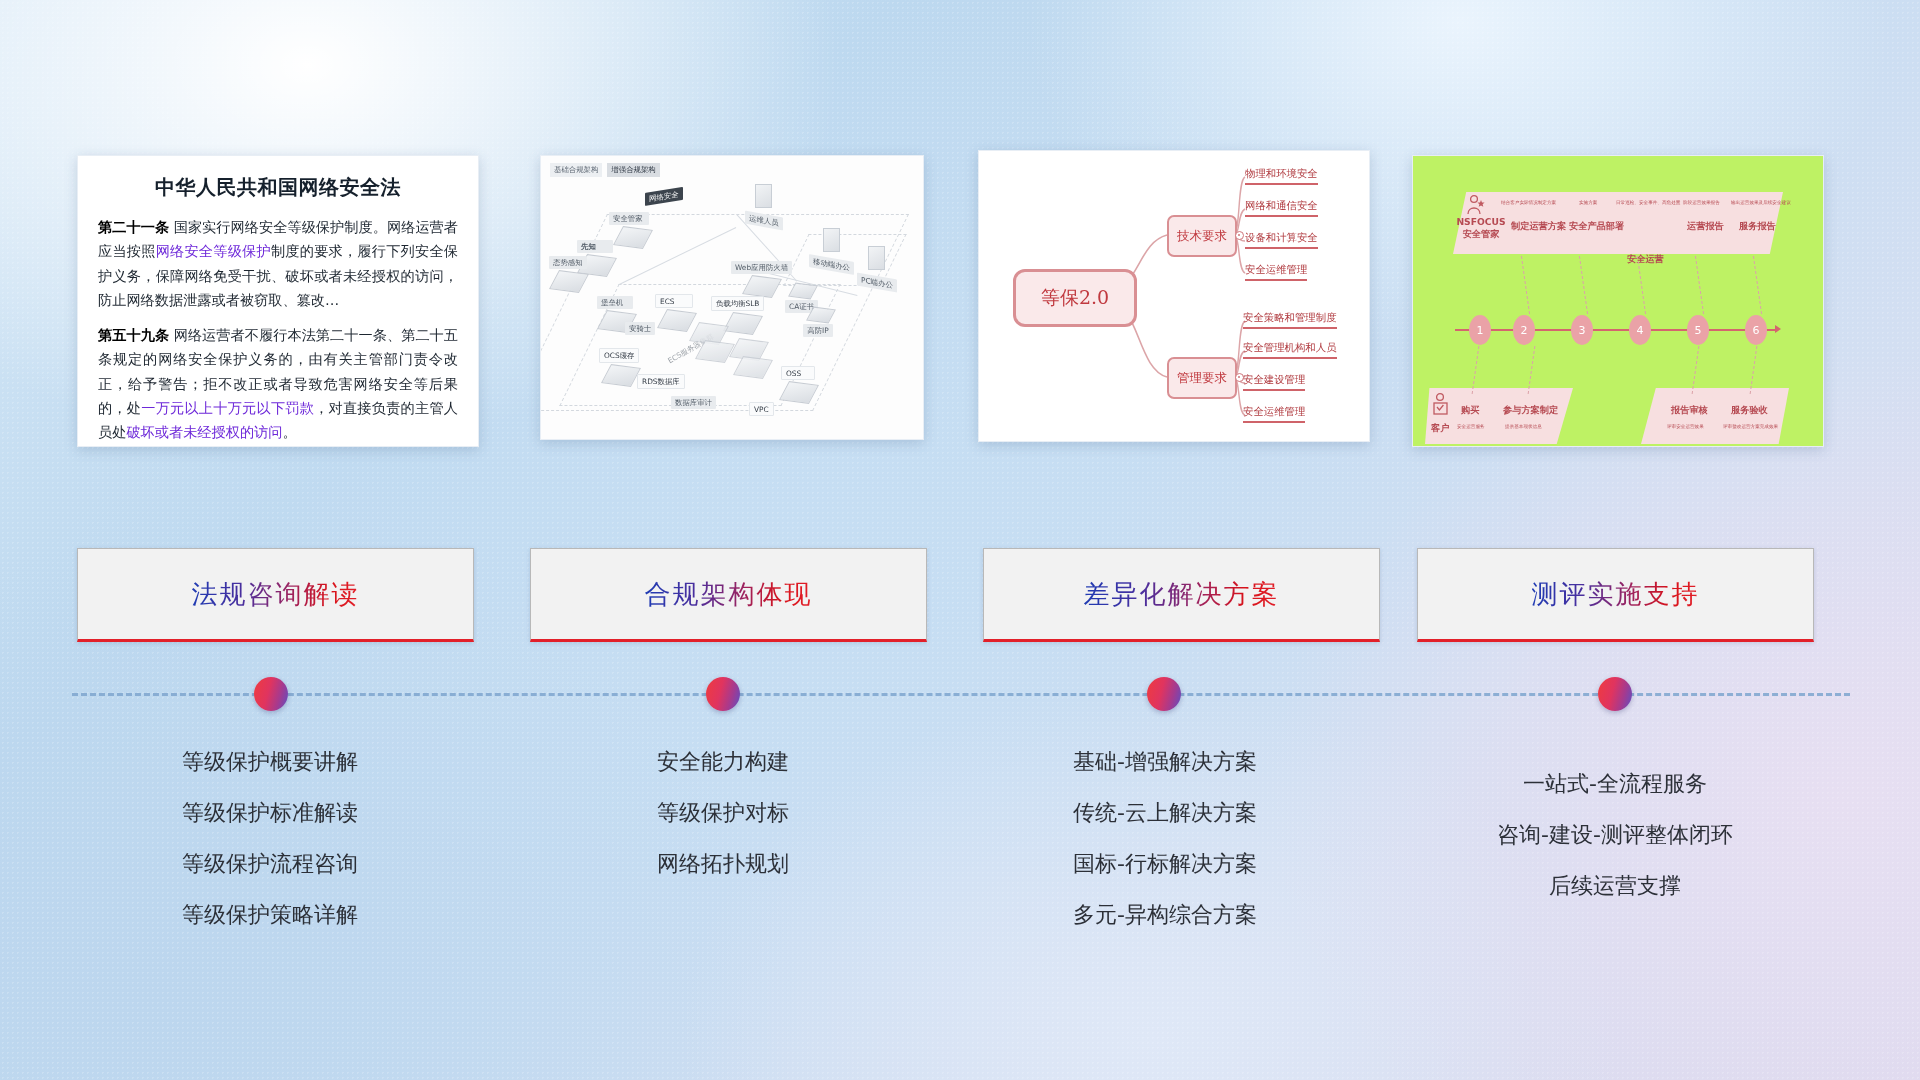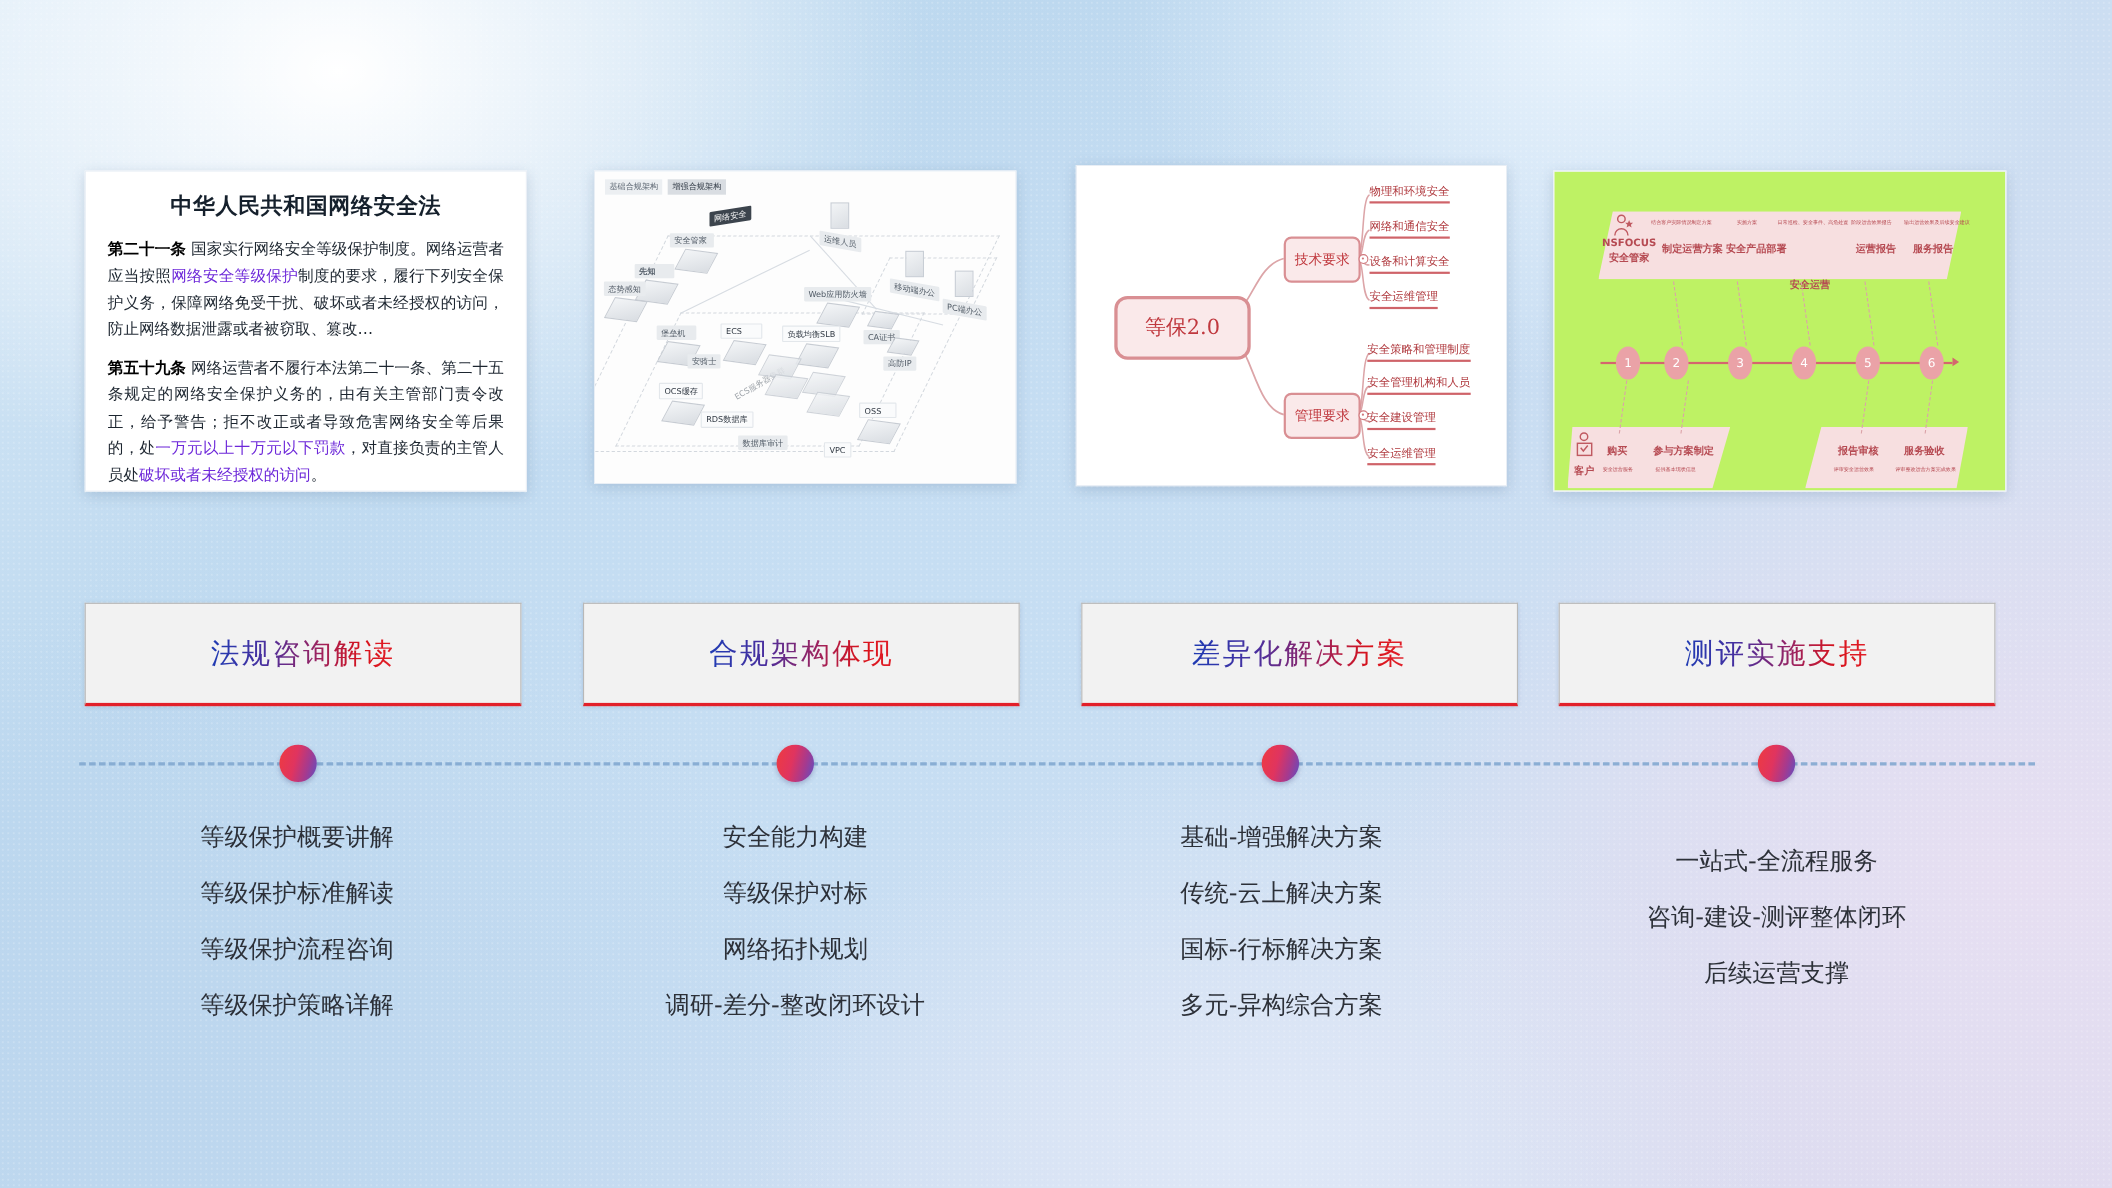--- a/index.html
+++ b/index.html
@@ -370,21 +370,20 @@
     <div class="col k1">
       <div class="it">等级保护概要讲解</div>
       <div class="it">等级保护标准解读</div>
       <div class="it">等级保护流程咨询</div>
       <div class="it">等级保护策略详解</div>
     </div>
     <div class="col k2">
       <div class="it">安全能力构建</div>
       <div class="it">等级保护对标</div>
       <div class="it">网络拓扑规划</div>
-      <div class="it">调研-差分-整改闭环设计</div>
     </div>
     <div class="col k3">
       <div class="it">基础-增强解决方案</div>
       <div class="it">传统-云上解决方案</div>
       <div class="it">国标-行标解决方案</div>
       <div class="it">多元-异构综合方案</div>
     </div>
     <div class="col k4">
       <div class="it">一站式-全流程服务</div>
       <div class="it">咨询-建设-测评整体闭环</div>

